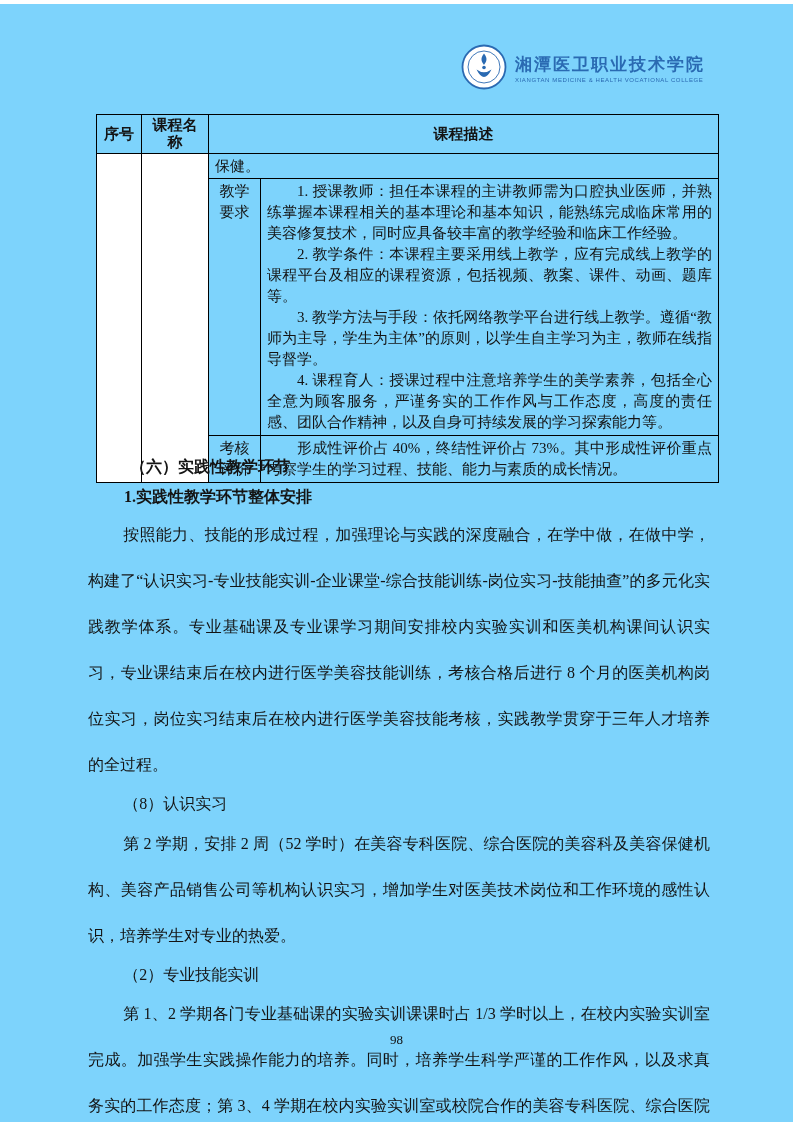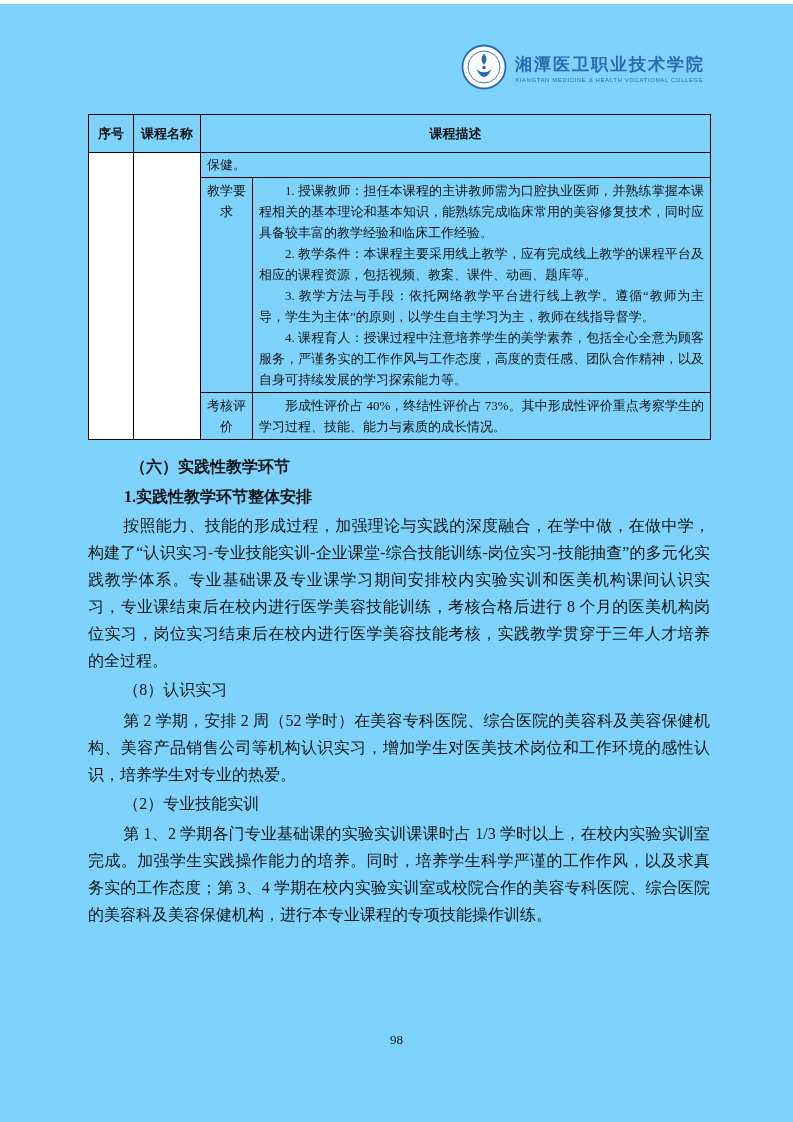--- a/index.html
+++ b/index.html
@@ -38,26 +38,26 @@
     color: #2a6ab2;
     letter-spacing: 0.6px;
     margin-top: 2px;
     font-family: "Liberation Sans", sans-serif;
     white-space: nowrap;
   }
 
   
   .course-table {
     position: absolute;
-    left: 88px;
+    left: 96px;
     top: 110px;
     width: 622px;
     border-collapse: collapse;
     table-layout: fixed;
-    font-size: 13px;
+    font-size: 15px;
   }
   .course-table th, .course-table td {
     border: 1px solid #000;
     padding: 2px 6px;
     vertical-align: top;
   }
   .course-table th {
     font-weight: bold;
     text-align: center;
     vertical-align: middle;
@@ -103,21 +103,21 @@
     margin: 0;
     font-size: 16px;
     font-weight: bold;
     padding-left: 36px;
     line-height: 30px;
   }
   .para {
     margin: 0;
     text-indent: 2.2em;
     text-align: justify;
-    line-height: 27px;
+    line-height: 46px;
   }
   .item-heading {
     margin: 0;
     text-indent: 2.2em;
     line-height: 32.5px;
   }
 
   
   .footer {
     position: absolute;

